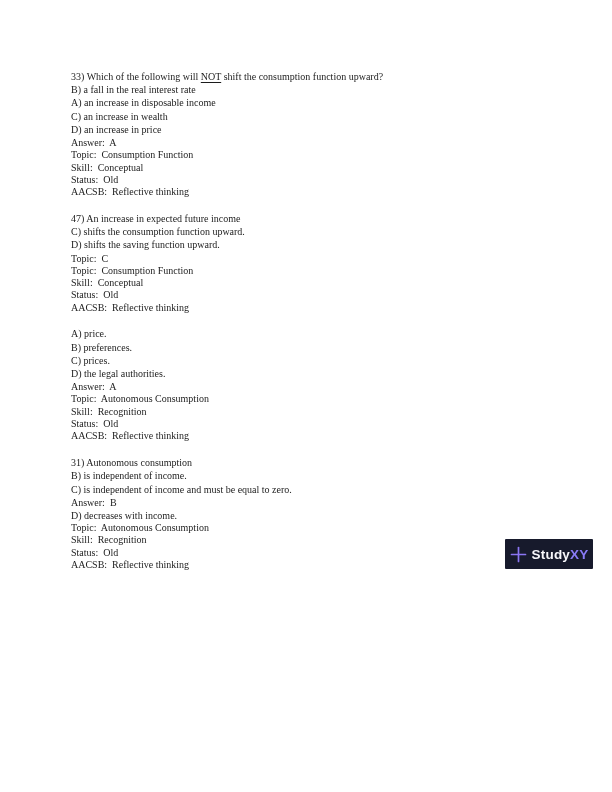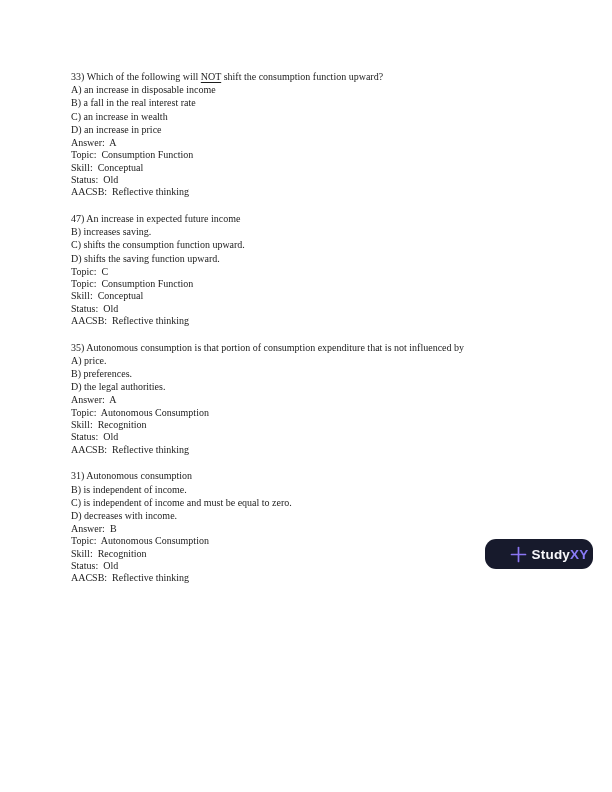--- a/index.html
+++ b/index.html
@@ -48,27 +48,26 @@
     line-height: 12px;
     color: #2a2a2a;
   }
   .brand-badge {
     position: absolute;
     right: 19px;
     bottom: 19px;
     width: 88px;
     height: 30px;
     background: #171a2c;
-    border-radius: 11px;
+    border-radius: 1px;
     display: flex;
     align-items: center;
     justify-content: center;
     gap: 5px;
     font-family: "Liberation Sans", sans-serif;
-    padding-left: 20px;
   }
   .brand-plus {
     display: flex;
     align-items: center;
   }
   .brand-text {
     font-size: 13.5px;
     font-weight: bold;
     letter-spacing: 0.2px;
   }
@@ -76,61 +75,60 @@
   .brand-xy   { color: #8a7bf7; }
 </style>
 </head>
 <body>
 
 <div class="page">
   <main class="content">
 
     <section class="question-block">
       <div class="line"><span>33) Which of the following will </span><span class="u">NOT</span><span> shift the consumption function upward?</span></div>
+      <div class="line">B) a fall in the real interest rate</div>
       <div class="line">A) an increase in disposable income</div>
-      <div class="line">B) a fall in the real interest rate</div>
       <div class="line">C) an increase in wealth</div>
       <div class="line">D) an increase in price</div>
       <div class="line">Answer:  A</div>
       <div class="line meta">Topic:  Consumption Function</div>
       <div class="line meta">Skill:  Conceptual</div>
       <div class="line meta">Status:  Old</div>
       <div class="line meta">AACSB:  Reflective thinking</div>
     </section>
 
     <section class="question-block">
       <div class="line"><span>47) An increase in expected future income</span><span class="u"></span><span></span></div>
-      <div class="line">B) increases saving.</div>
       <div class="line">C) shifts the consumption function upward.</div>
       <div class="line">D) shifts the saving function upward.</div>
       <div class="line">Topic:  C</div>
       <div class="line meta">Topic:  Consumption Function</div>
       <div class="line meta">Skill:  Conceptual</div>
       <div class="line meta">Status:  Old</div>
       <div class="line meta">AACSB:  Reflective thinking</div>
     </section>
 
     <section class="question-block">
-      <div class="line"><span>35) Autonomous consumption is that portion of consumption expenditure that is not influenced by</span><span class="u"></span><span></span></div>
       <div class="line">A) price.</div>
       <div class="line">B) preferences.</div>
+      <div class="line">C) prices.</div>
       <div class="line">D) the legal authorities.</div>
       <div class="line">Answer:  A</div>
       <div class="line meta">Topic:  Autonomous Consumption</div>
       <div class="line meta">Skill:  Recognition</div>
       <div class="line meta">Status:  Old</div>
       <div class="line meta">AACSB:  Reflective thinking</div>
     </section>
 
     <section class="question-block">
       <div class="line"><span>31) Autonomous consumption</span><span class="u"></span><span></span></div>
       <div class="line">B) is independent of income.</div>
       <div class="line">C) is independent of income and must be equal to zero.</div>
+      <div class="line">Answer:  B</div>
       <div class="line">D) decreases with income.</div>
-      <div class="line">Answer:  B</div>
       <div class="line meta">Topic:  Autonomous Consumption</div>
       <div class="line meta">Skill:  Recognition</div>
       <div class="line meta">Status:  Old</div>
       <div class="line meta">AACSB:  Reflective thinking</div>
     </section>
 
   </main>
 
   <div class="page-number">9</div>
 

